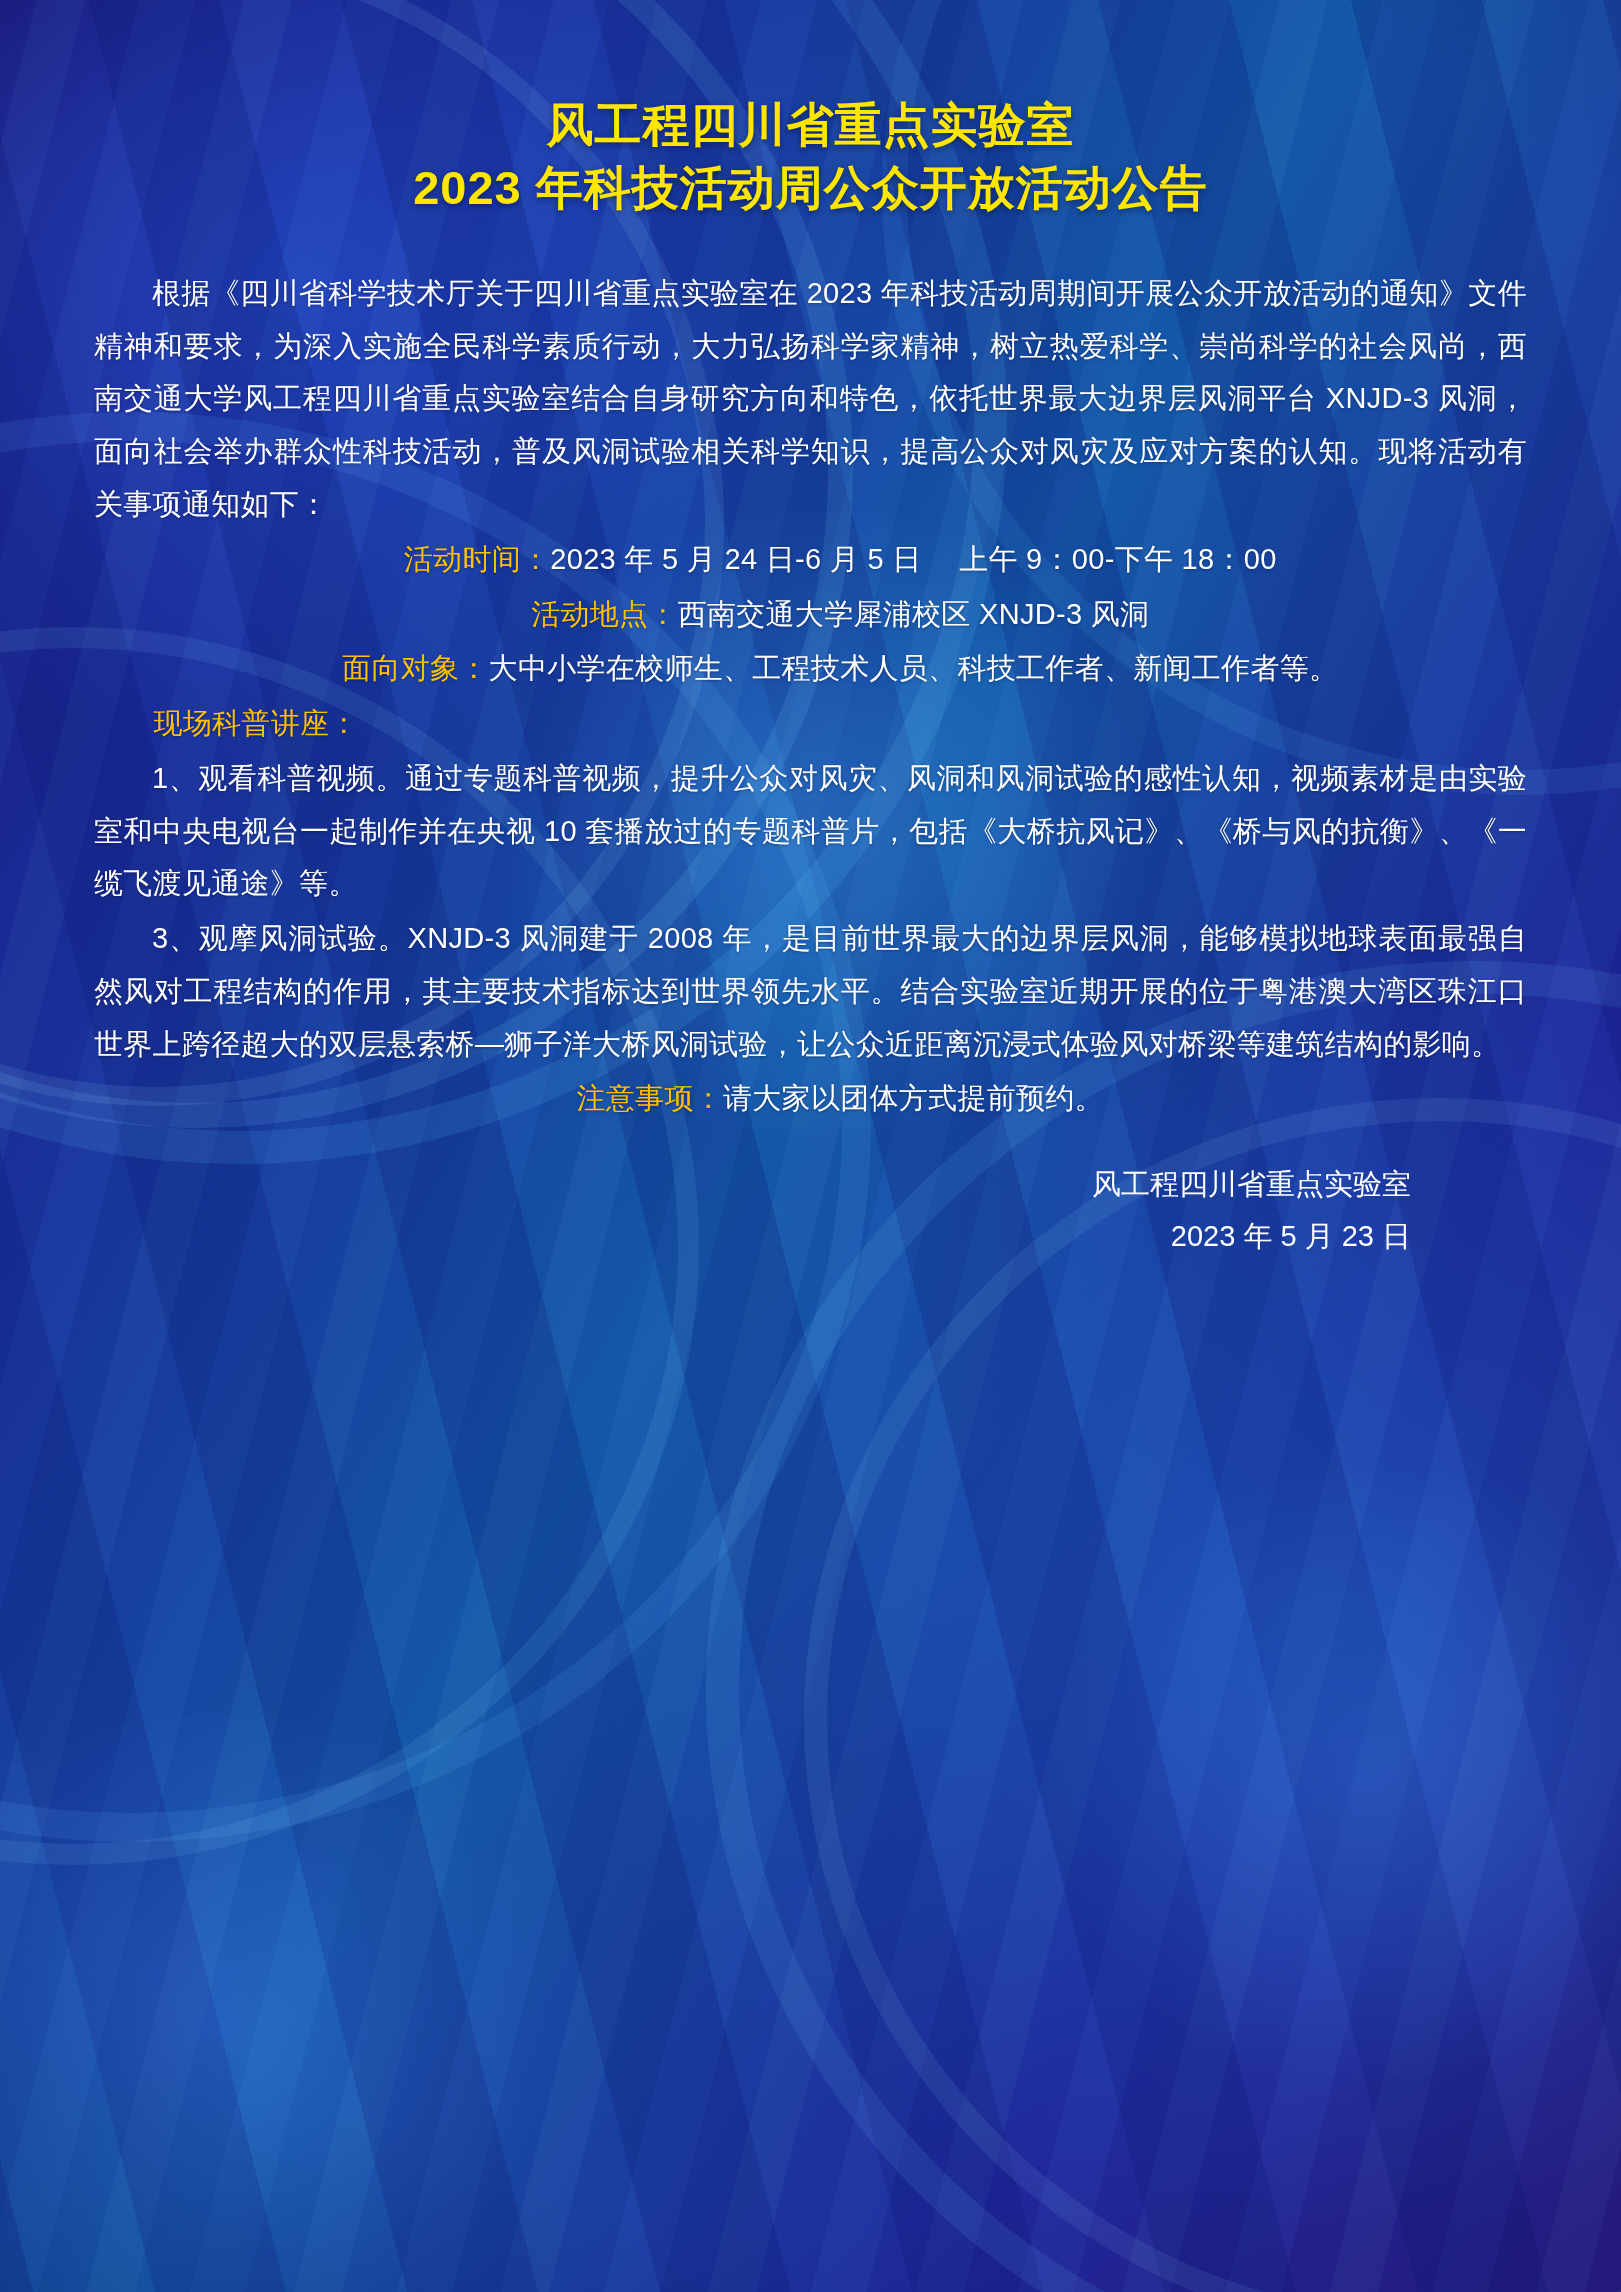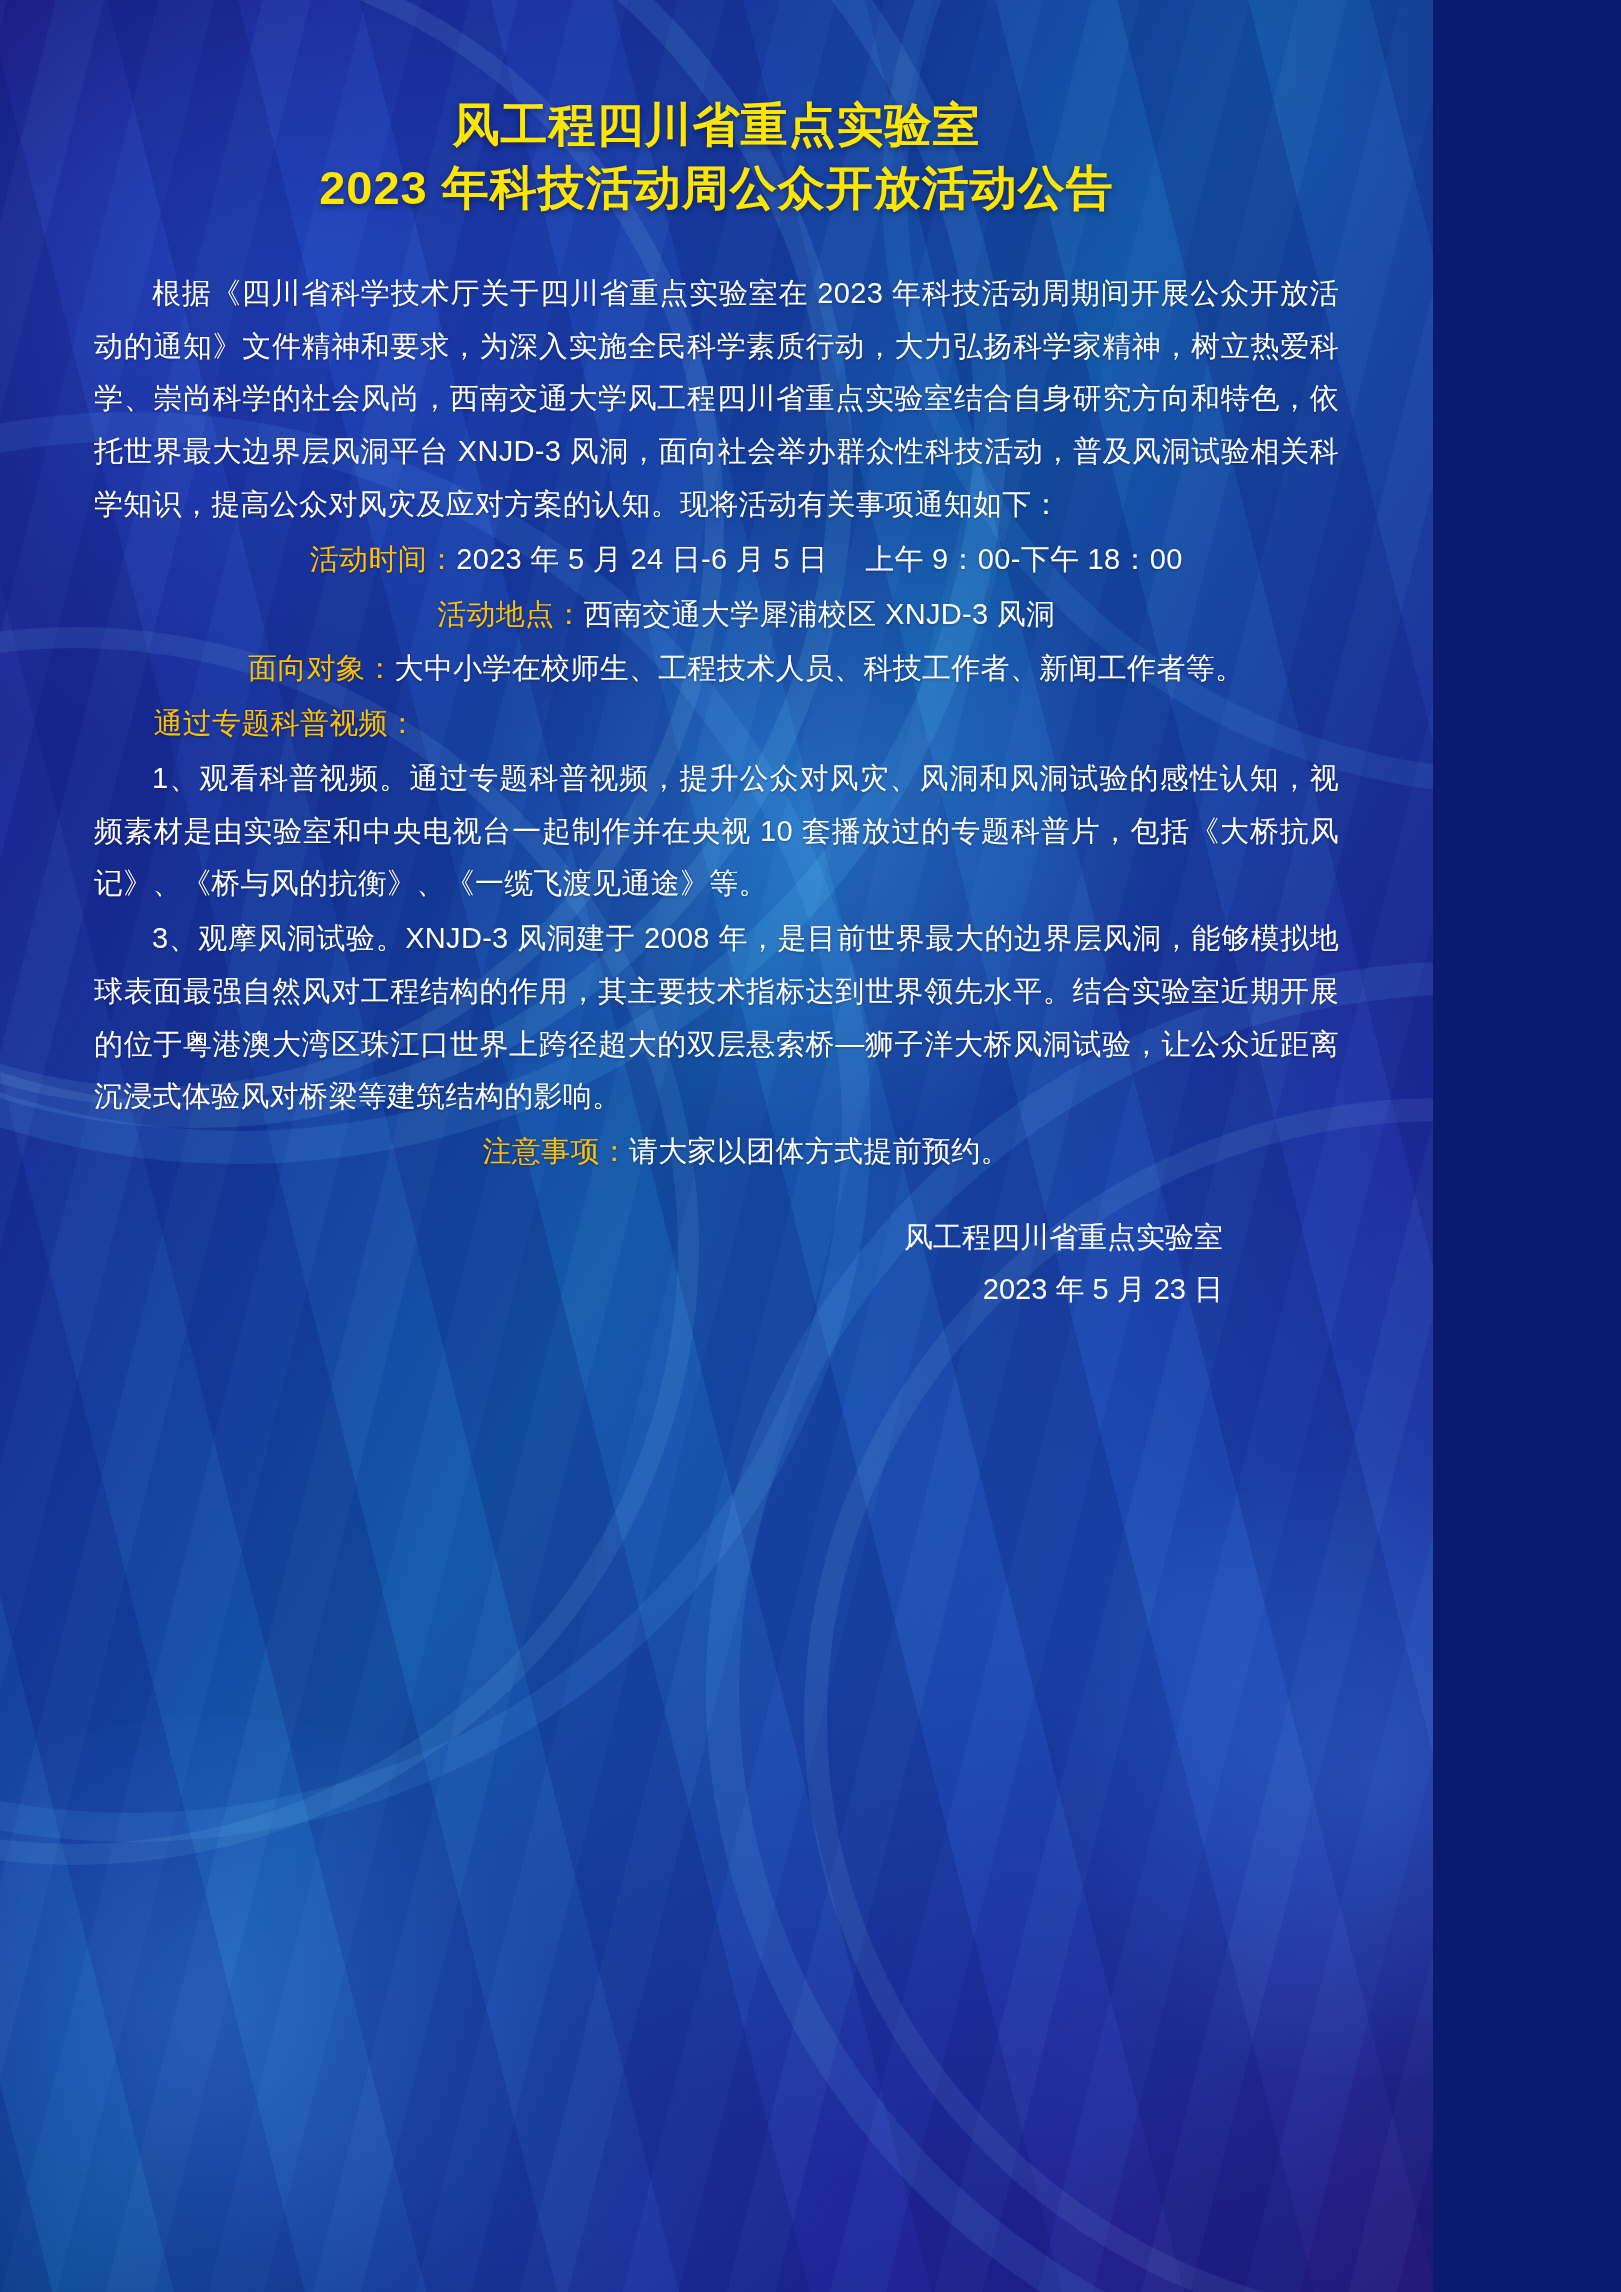--- a/index.html
+++ b/index.html
@@ -10,21 +10,21 @@
   body {
     width: 1621px;
     height: 2293px;
     overflow: hidden;
     font-family: "Liberation Sans", "DejaVu Sans", sans-serif;
   }
 
   
   .poster {
     position: relative;
-    width: 1433px;
+    width: 1621px;
     height: 2293px;
     overflow: hidden;
     background:
       radial-gradient(ellipse 882px 686px at 18% 12%, rgba(40,90,220,0.55) 0%, rgba(20,40,150,0.0) 70%),
       radial-gradient(ellipse 1078px 882px at 82% 70%, rgba(25,120,210,0.45) 0%, rgba(10,30,120,0.0) 72%),
       linear-gradient(118deg, #1b1578 0%, #1a2a95 18%, #16409f 34%, #1458a8 48%, #1a3fa0 62%, #20279a 76%, #2a1d86 100%);
   }
 
   
   .bands {
@@ -202,21 +202,21 @@
       </p>
 
       <p class="field-row">
         <span class="label">活动地点：</span><span class="val">西南交通大学犀浦校区 XNJD-3 风洞</span>
       </p>
 
       <p class="field-row">
         <span class="label">面向对象：</span><span class="val">大中小学在校师生、工程技术人员、科技工作者、新闻工作者等。</span>
       </p>
 
-      <p class="subhead">通过专题科普视频：</p>
+      <p class="subhead">现场科普讲座：</p>
 
       <p class="para">1、观看科普视频。通过专题科普视频，提升公众对风灾、风洞和风洞试验的感性认知，视频素材是由实验室和中央电视台一起制作并在央视 10 套播放过的专题科普片，包括《大桥抗风记》、《桥与风的抗衡》、《一缆飞渡见通途》等。</p>
       <p class="para">3、观摩风洞试验。XNJD-3 风洞建于 2008 年，是目前世界最大的边界层风洞，能够模拟地球表面最强自然风对工程结构的作用，其主要技术指标达到世界领先水平。结合实验室近期开展的位于粤港澳大湾区珠江口世界上跨径超大的双层悬索桥—狮子洋大桥风洞试验，让公众近距离沉浸式体验风对桥梁等建筑结构的影响。</p>
 
 
 
       <p class="field-row">
         <span class="label">注意事项：</span><span class="val">请大家以团体方式提前预约。</span>
       </p>
 

